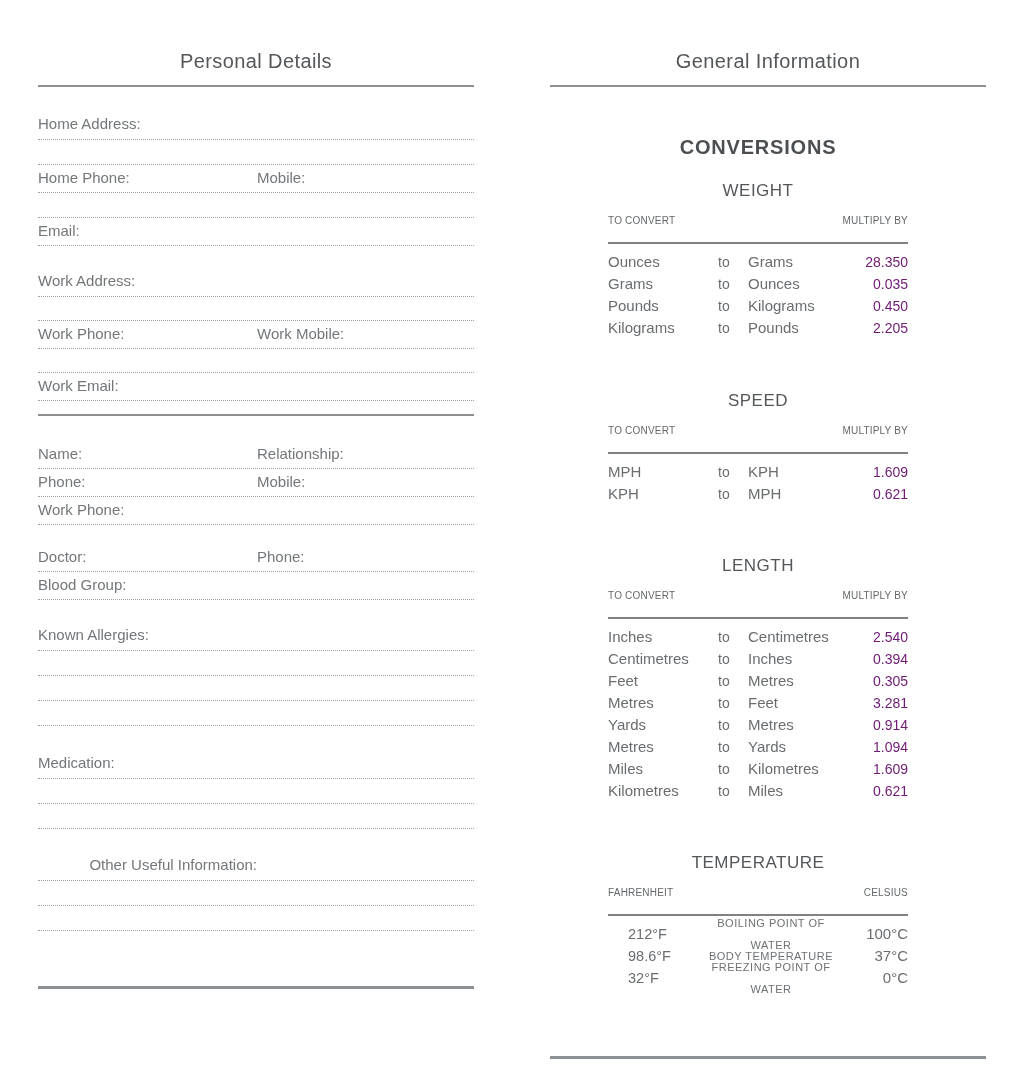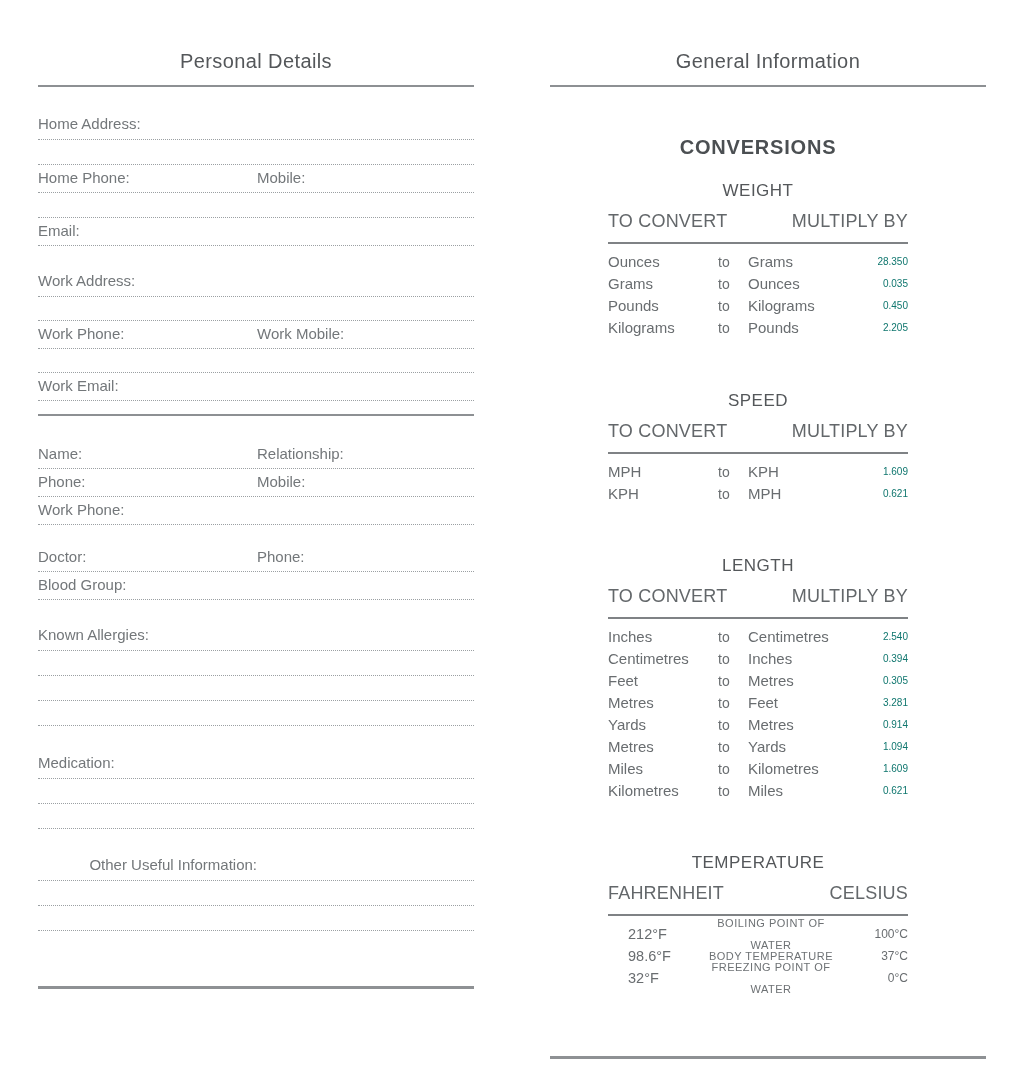--- a/index.html
+++ b/index.html
@@ -23,34 +23,34 @@
   .solo{padding-bottom:7px;}
   .boxed{border-top:1px dotted #9ba0a3;padding:5px 0 6px;}
   .grp .field{padding:5px 0 6px;}
   .grp .field:first-child{padding-top:0;}
   .wline{height:25px;border-bottom:1px dotted #9ba0a3;}
 
   
   .conv{margin-left:58px;width:300px;}
   .conv-main{margin:0;font-size:20px;font-weight:700;color:#4b4f52;text-align:center;letter-spacing:.8px;line-height:22px;}
   .conv-h{margin:0;font-size:17px;font-weight:400;color:#54575a;text-align:center;letter-spacing:.5px;line-height:19px;}
-  .conv-cols{display:flex;justify-content:space-between;font-size:18px;color:#63676a;margin-top:13px;line-height:16px;letter-spacing:.2px;}
+  .conv-cols{display:flex;justify-content:space-between;font-size:10px;color:#63676a;margin-top:13px;line-height:16px;letter-spacing:.2px;}
   .conv-rule{height:0;border-top:2px solid #7f8285;margin-top:13px;}
   .rows{margin-top:7px;}
   .conv-row{display:flex;align-items:flex-end;height:22px;font-size:15px;color:#696d70;line-height:22px;}
   .conv-row .c1{flex:0 0 110px;}
   .conv-row .c2{flex:0 0 30px;font-size:14px;}
   .conv-row .c3{flex:1;}
-  .conv-row .c4{font-size:10px;color:#0f766e;}
+  .conv-row .c4{font-size:14px;color:#701a75;}
 
   
   .temp-row{display:flex;align-items:center;height:22px;line-height:22px;}
   .temp-row .tf{flex:0 0 88px;padding-left:20px;font-size:14.5px;color:#696d70;}
   .temp-row .tl{flex:1;text-align:center;font-size:11px;letter-spacing:.5px;color:#6d7174;}
-  .temp-row .tc{flex:0 0 62px;text-align:right;font-size:12px;color:#696d70;}
+  .temp-row .tc{flex:0 0 62px;text-align:right;font-size:15px;color:#696d70;}
 
   
   .mt23{margin-top:23px;} .mt24{margin-top:24px;} .mt27{margin-top:27px;}
   .mt28{margin-top:24px;} .mt29{margin-top:29px;} .mt30{margin-top:30px;}
   .mt32{margin-top:28px;text-align:right;} .mt40{margin-top:40px;} .mt49{margin-top:49px;}
   .mt51{margin-top:51px;} .mt52{margin-top:52px;} .mt55{margin-top:55px;}
   .mt67{margin-top:67px;}
 </style>
 </head>
 <body>

